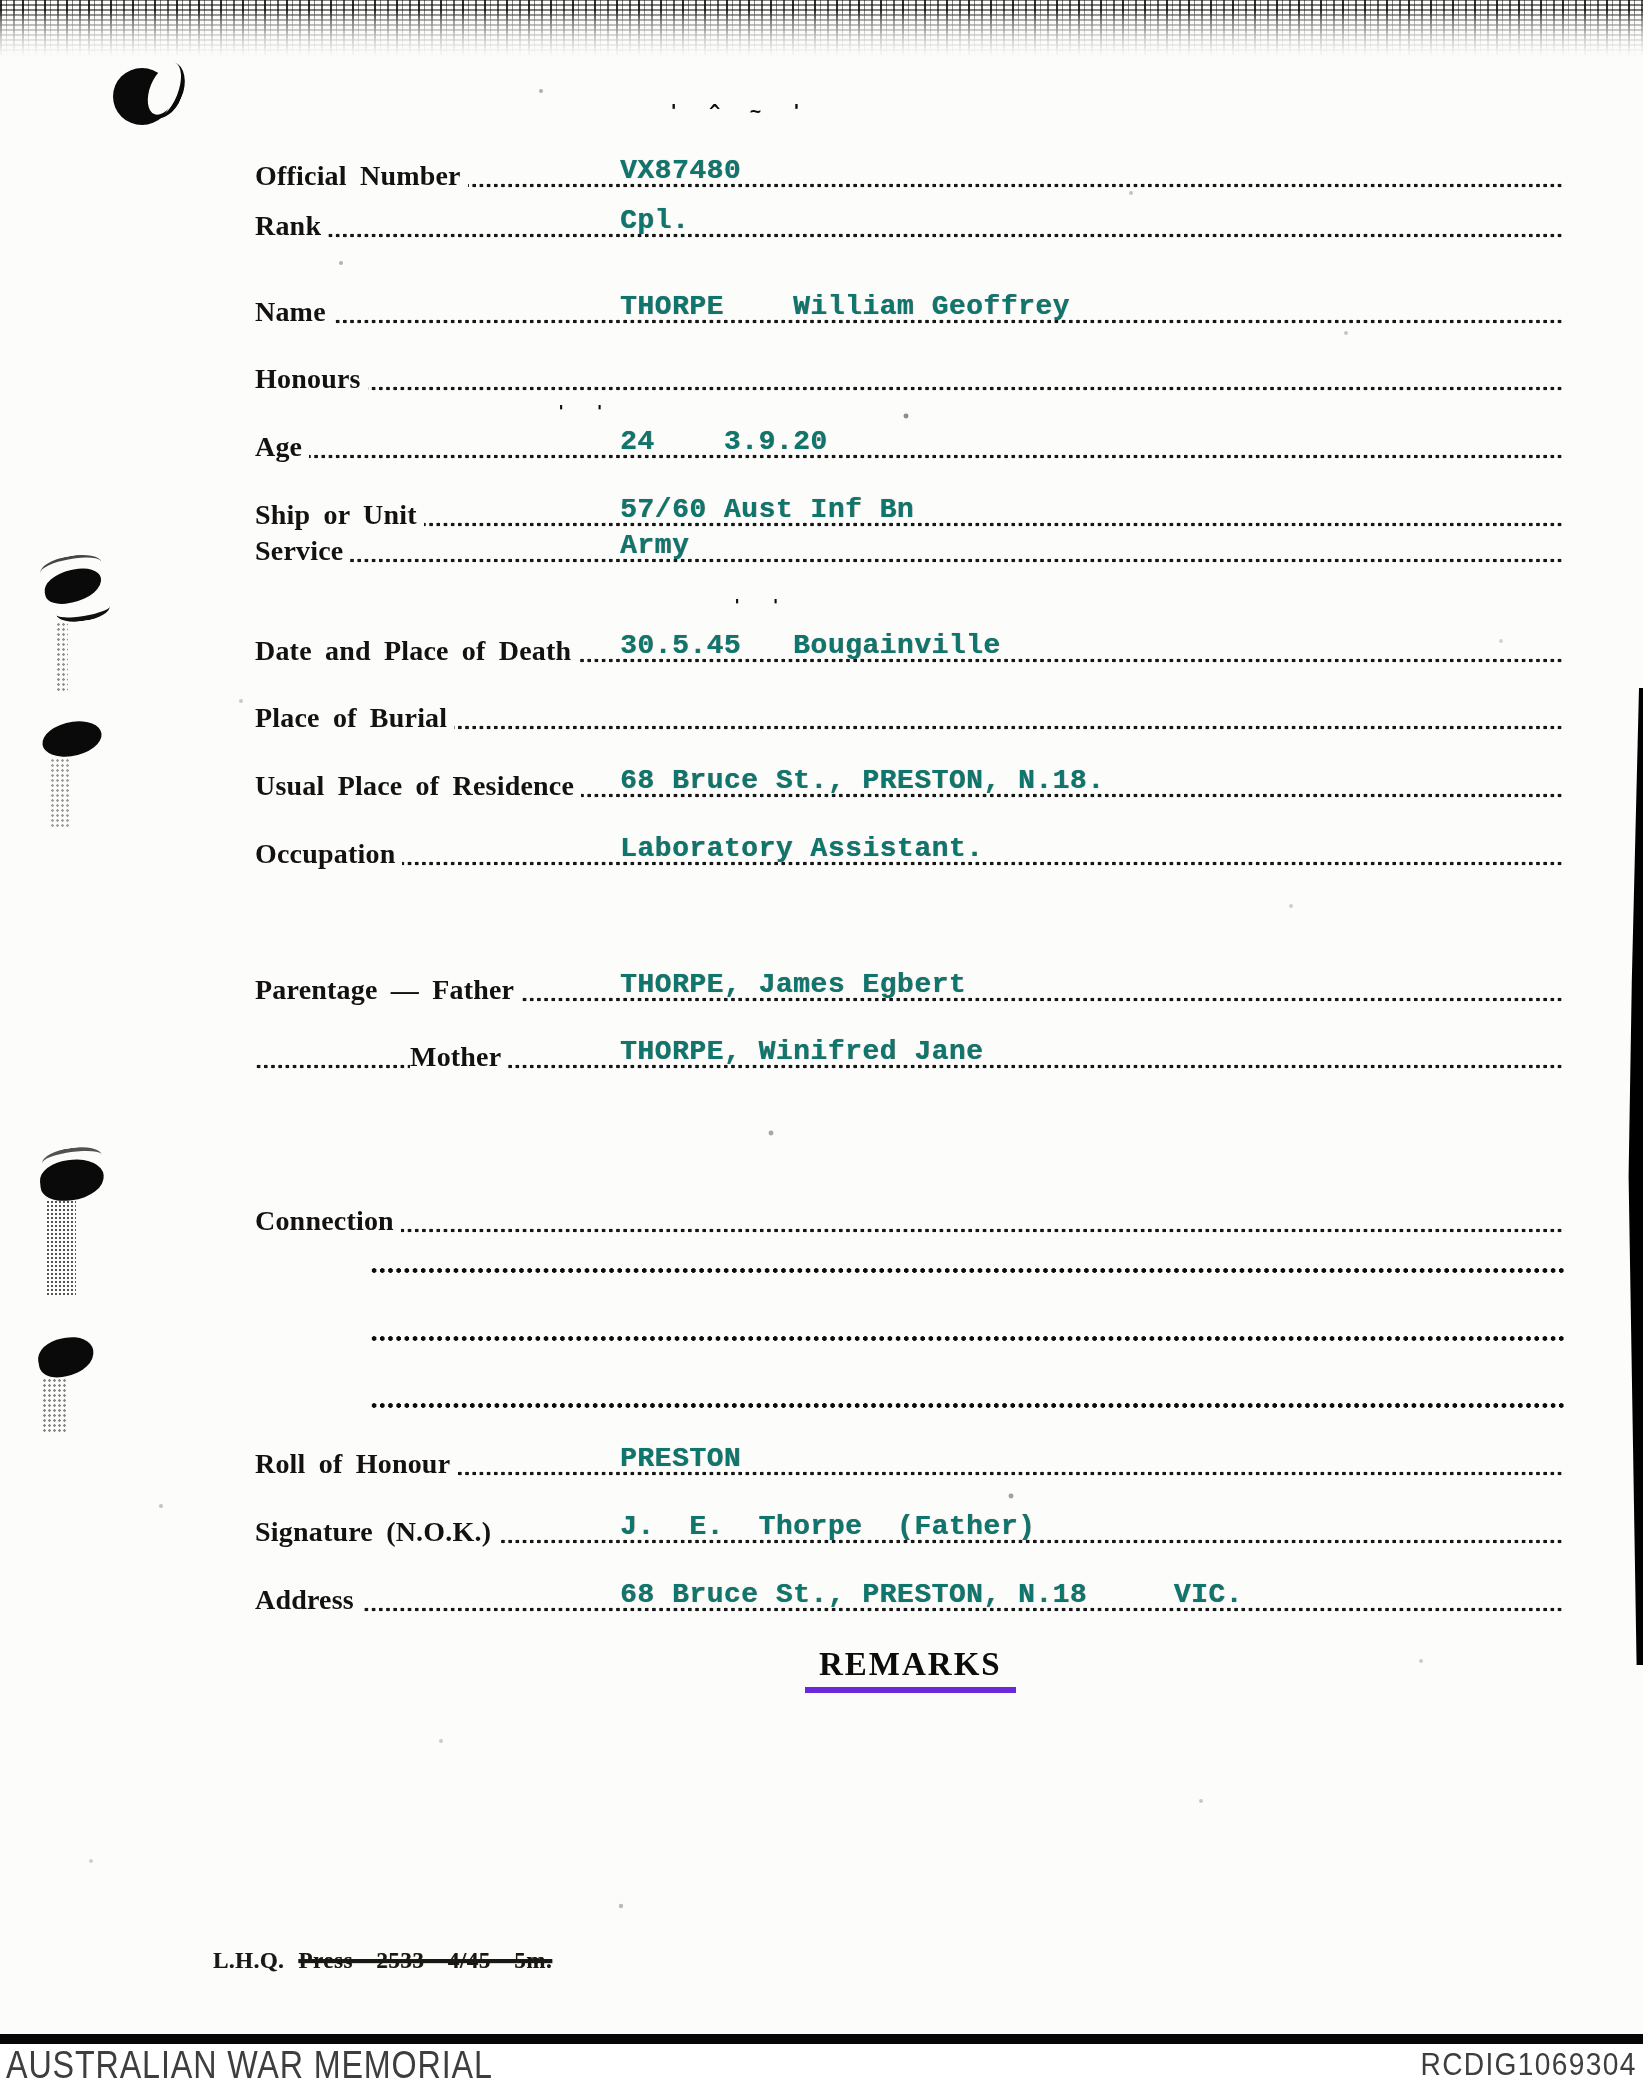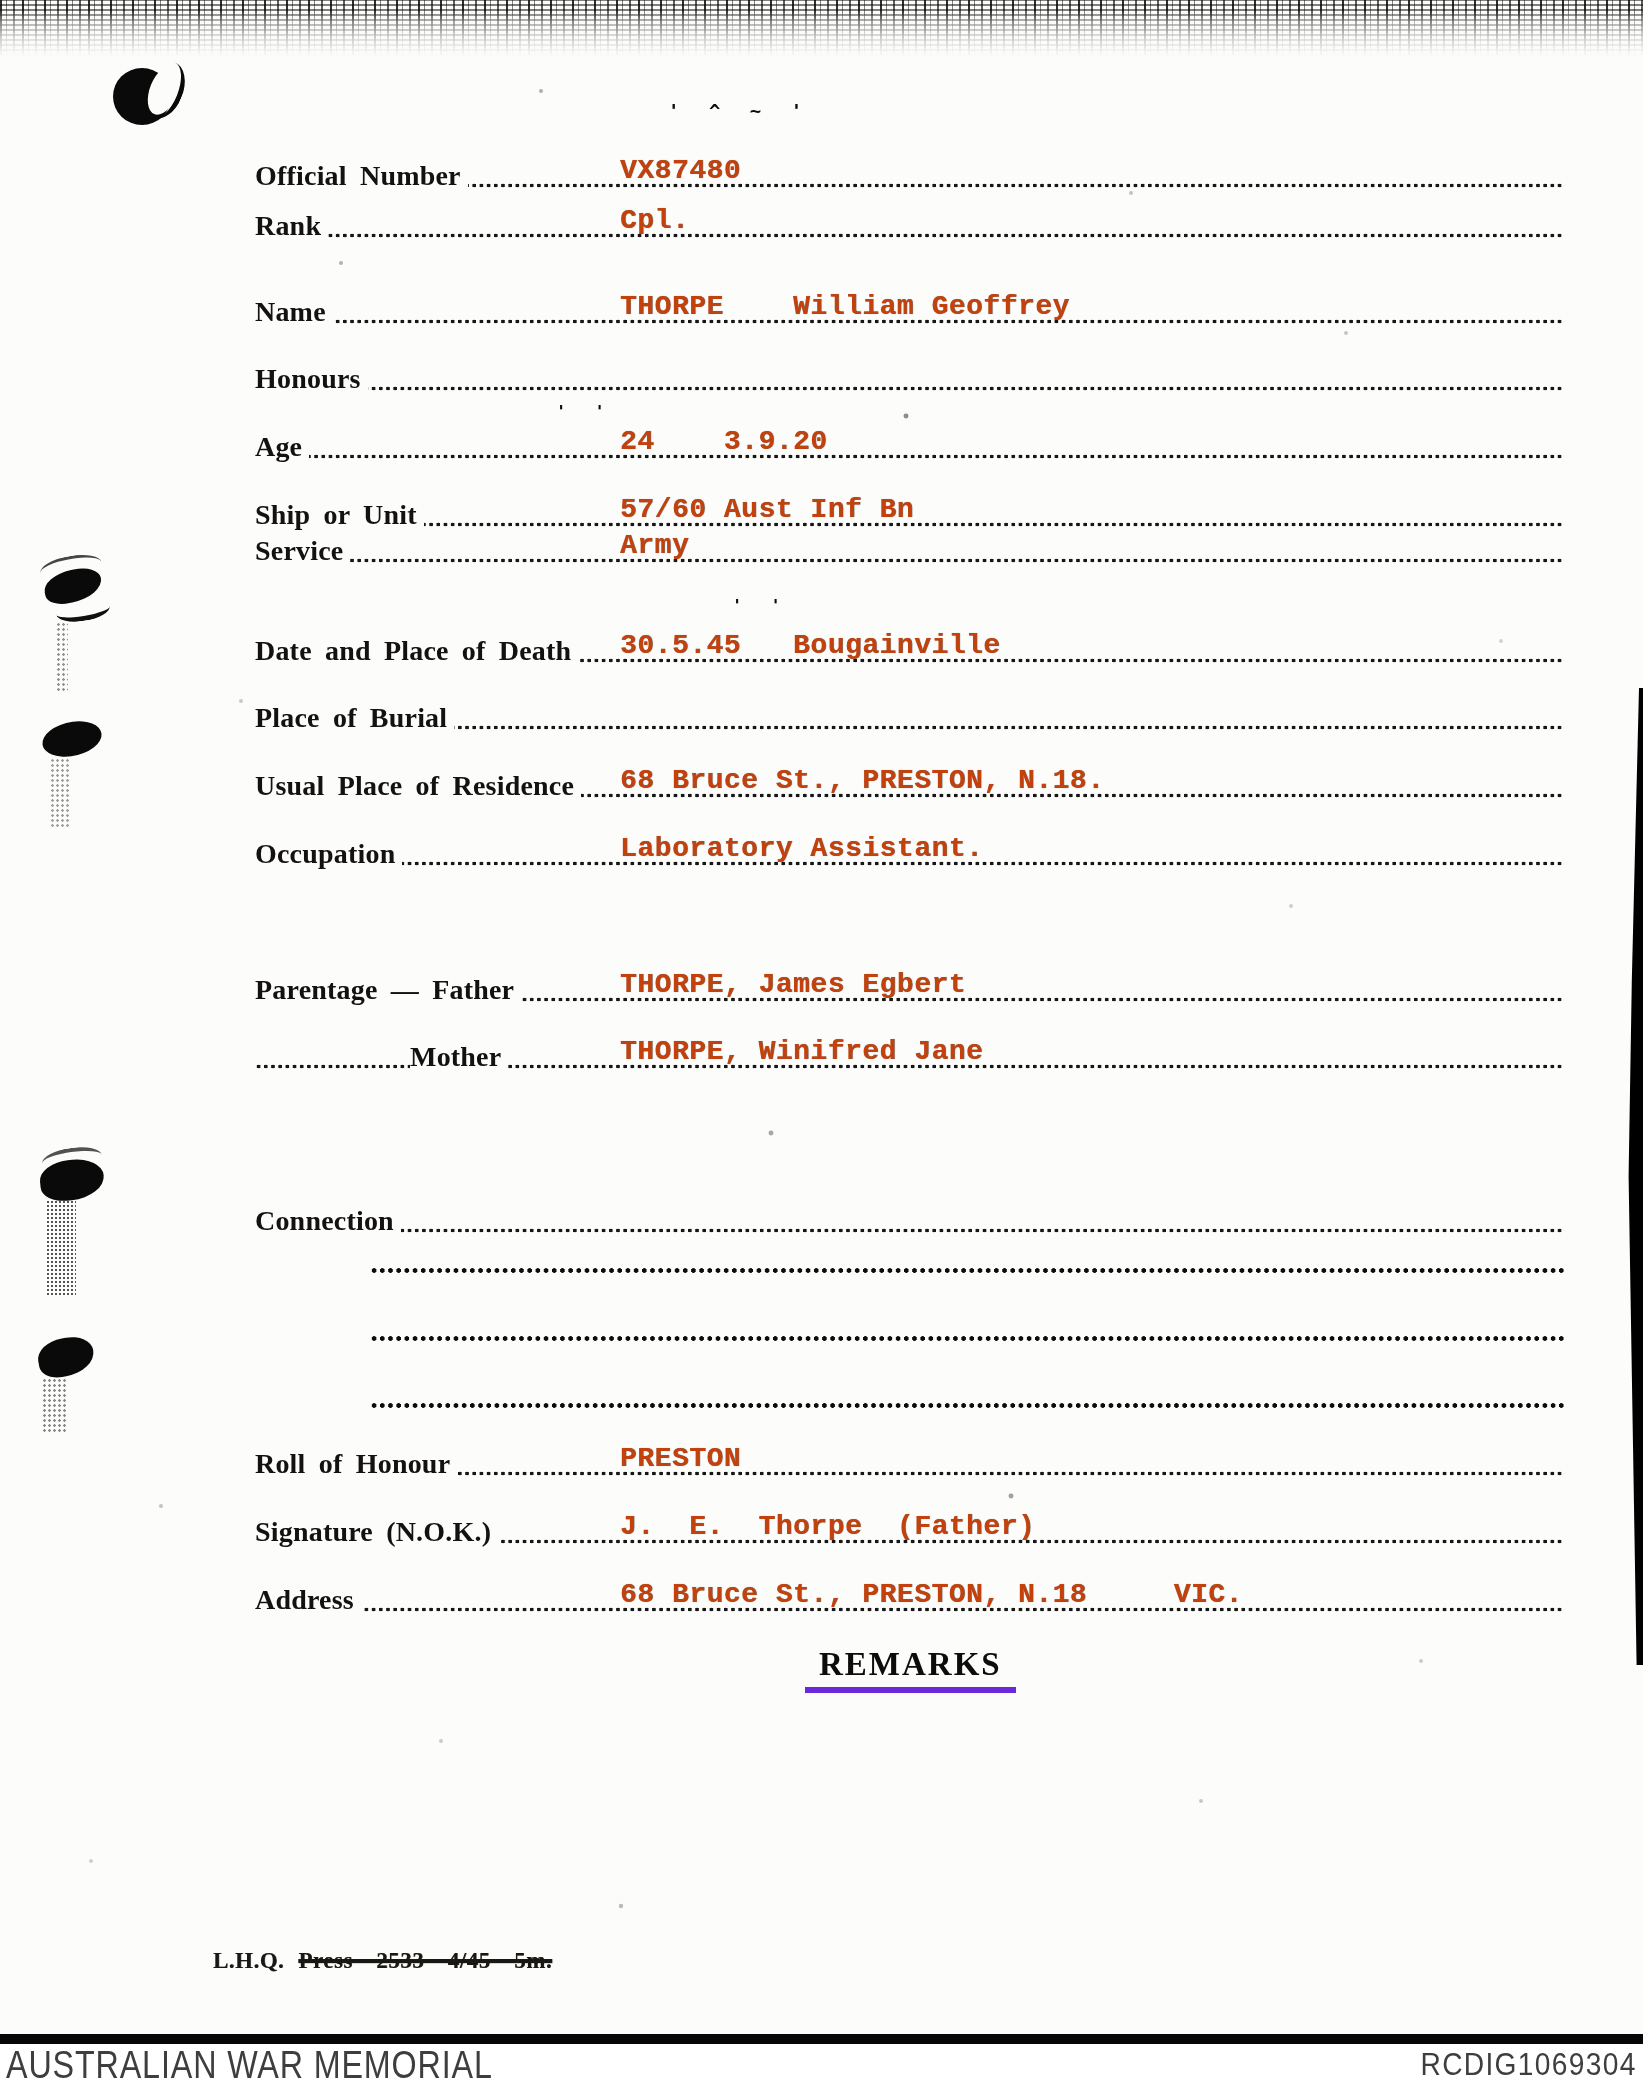--- a/index.html
+++ b/index.html
@@ -62,21 +62,21 @@
     background-image:radial-gradient(circle,#161616 1.7px,rgba(0,0,0,0) 2.1px);
     background-size:7.2px 7px;background-repeat:repeat-x;background-position:0 center;}
   .row.blank-line .dots{left:115px;
     background-image:radial-gradient(circle,#0c0c0c 2.1px,rgba(0,0,0,0) 2.5px);
     background-size:8.2px 7px;}
   .flabel{position:absolute;left:0;bottom:0;background:var(--paper);padding:0 7px 0 0;
     font:700 28px "Liberation Serif",serif;word-spacing:6px;letter-spacing:.2px;
     line-height:34px;color:var(--ink);white-space:pre;margin-top:46px;}
   .row.mother-indent .flabel{left:155px;}
   .fvalue{position:absolute;left:365px;bottom:6px;font:700 28px "Liberation Mono",monospace;
-    white-space:pre;color:#c2410c;letter-spacing:.5px;line-height:32px;
+    white-space:pre;color:#0f766e;letter-spacing:.5px;line-height:32px;
     text-shadow:.5px .4px .7px rgba(20,15,10,.6);}
   
   .remarks{position:absolute;left:805px;top:1646px;font:700 33px "Liberation Serif",serif;
     letter-spacing:2px;color:#0e0c0a;padding:0 14px 4px 14px;border-bottom:6px solid #6d28d9;}
   
   .print-line{position:absolute;left:213px;top:1948px;font:700 23px "Liberation Serif",serif;
     color:#1a1815;letter-spacing:.5px;white-space:pre;text-shadow:.4px .3px .6px rgba(0,0,0,.5);}
   .print-line .struck{text-decoration:line-through;text-decoration-thickness:4px;margin-left:14px;}
   
   .footer-bar{position:absolute;left:0;top:2034px;width:1643px;height:10px;background:#060606;}

